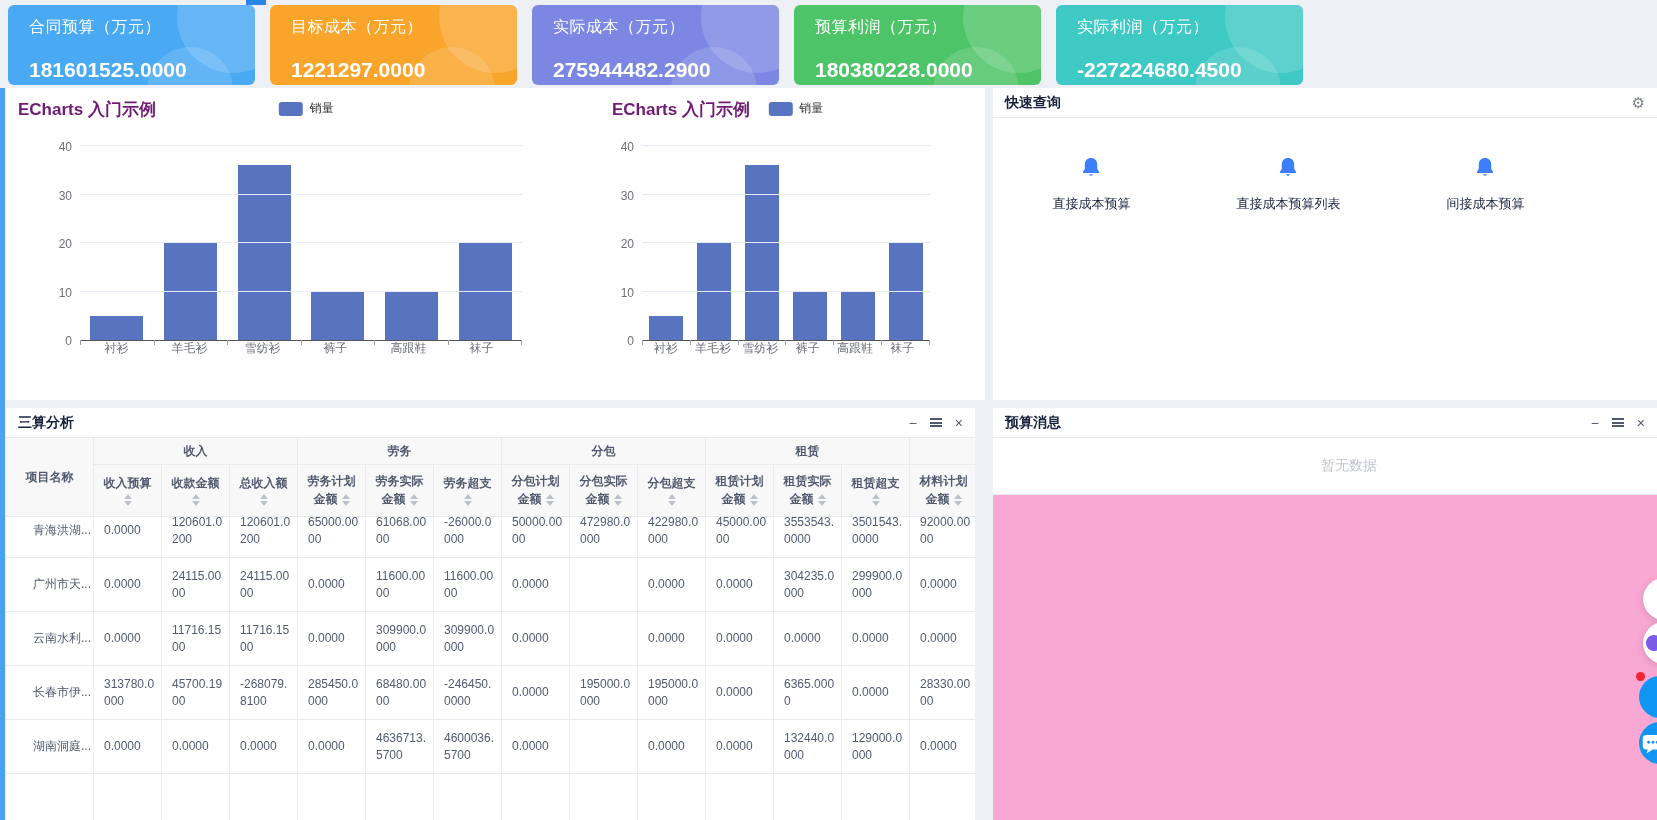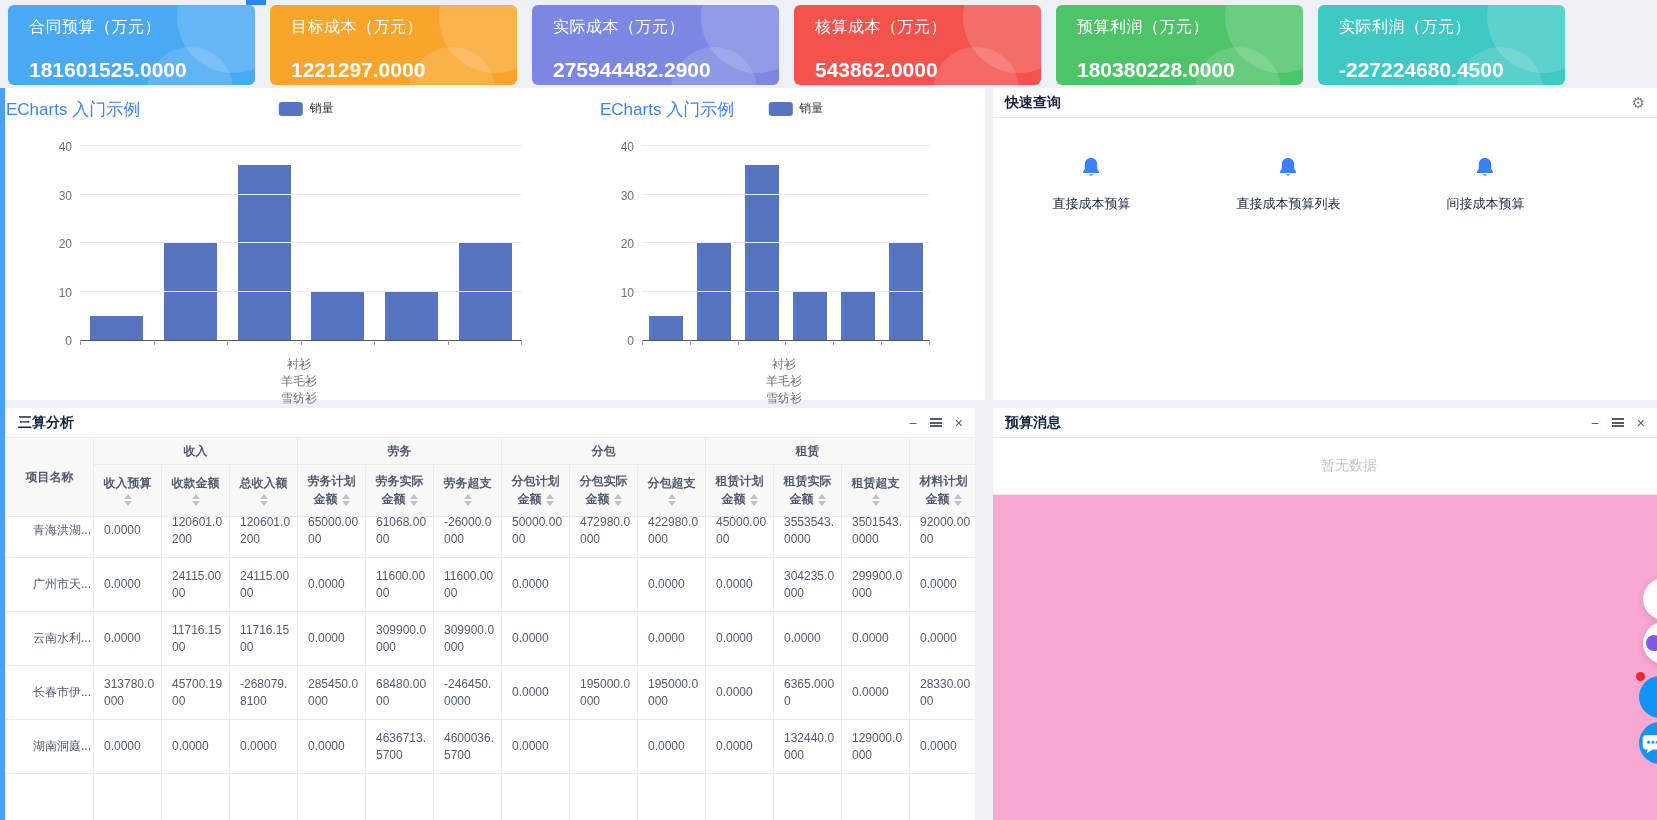--- a/index.html
+++ b/index.html
@@ -26,32 +26,32 @@
   .ctrl { cursor:pointer; line-height:1; }
   .icon-menu { display:inline-block; width:12px; height:9px; border-top:2px solid #515a6e; border-bottom:2px solid #515a6e; position:relative; }
   .icon-menu::after { content:''; position:absolute; left:0; right:0; top:1.5px; border-top:2px solid #515a6e; }
   .icon-gear { font-size:15px; color:#7a8089; cursor:pointer; }
 
   
   .charts-panel { left:6px; top:88px; width:979px; height:312px; display:flex; }
   .chart { position:relative; height:100%; }
   .chart-1 { width:594px; }
   .chart-2 { width:385px; }
-  .chart-title { position:absolute; top:10px; left:0; font-size:17px; font-weight:normal; color:#3b82f6; }
+  .chart-title { position:absolute; top:10px; left:12px; font-size:17px; font-weight:bold; color:#701a75; }
   .legend { position:absolute; top:12px; left:50%; transform:translateX(-44%); display:flex; align-items:center; gap:7px; font-size:12px; color:#333; cursor:pointer; }
   .legend-chip { width:24px; height:14px; border-radius:3px; display:inline-block; }
   .plot { position:absolute; top:58px; bottom:59px; border-bottom:1px solid #51565c; }
   .chart-1 .plot { left:74px; right:78px; }
   .chart-2 .plot { left:42px; right:55px; }
   .gridline { position:absolute; left:0; right:0; height:1px; background:#e7ebf3; }
   .ytick { position:absolute; left:-46px; width:38px; text-align:right; font-size:12px; color:#6e7079; }
   .bands { position:absolute; left:0; right:0; top:0; bottom:0; display:flex; }
   .band { flex:1; display:flex; align-items:flex-end; justify-content:center; }
   .bar { width:72%; }
-  .x-labels { position:absolute; top:100%; left:0; right:4px; display:flex; padding-top:16px;flex-direction:column; }
+  .x-labels { position:absolute; top:100%; left:0; right:4px; display:flex; padding-top:0; }
   .xcell { flex:1; text-align:center; font-size:12px; color:#6e7079; }
   .x-ticks { position:absolute; top:100%; left:0; right:0; height:5px; display:flex; border-left:1px solid #9aa0a6; }
   .tcell { flex:1; border-right:1px solid #9aa0a6; }
 
   
   .quick-panel { left:993px; top:88px; width:664px; height:312px; }
   .qq-items { display:flex; width:89%; margin-top:36px; }
   .qq-item { flex:1; text-align:center; cursor:pointer; }
   .qq-label { margin-top:10px; font-size:13px; color:#17233d; }
 
@@ -97,24 +97,20 @@
     <div class="card-title">合同预算（万元）</div>
     <div class="card-value">181601525.0000</div>
   </div>
   <div class="card" style="background: rgb(249, 165, 43);">
     <div class="card-title">目标成本（万元）</div>
     <div class="card-value">1221297.0000</div>
   </div>
   <div class="card" style="background: rgb(123, 135, 227);">
     <div class="card-title">实际成本（万元）</div>
     <div class="card-value">275944482.2900</div>
-  </div>
-  <div class="card" style="background: rgb(244, 82, 77);">
-    <div class="card-title">核算成本（万元）</div>
-    <div class="card-value">543862.0000</div>
   </div>
   <div class="card" style="background: rgb(78, 196, 104);">
     <div class="card-title">预算利润（万元）</div>
     <div class="card-value">180380228.0000</div>
   </div>
   <div class="card" style="background: rgb(63, 201, 196);">
     <div class="card-title">实际利润（万元）</div>
     <div class="card-value">-227224680.4500</div>
   </div>
 </div>

